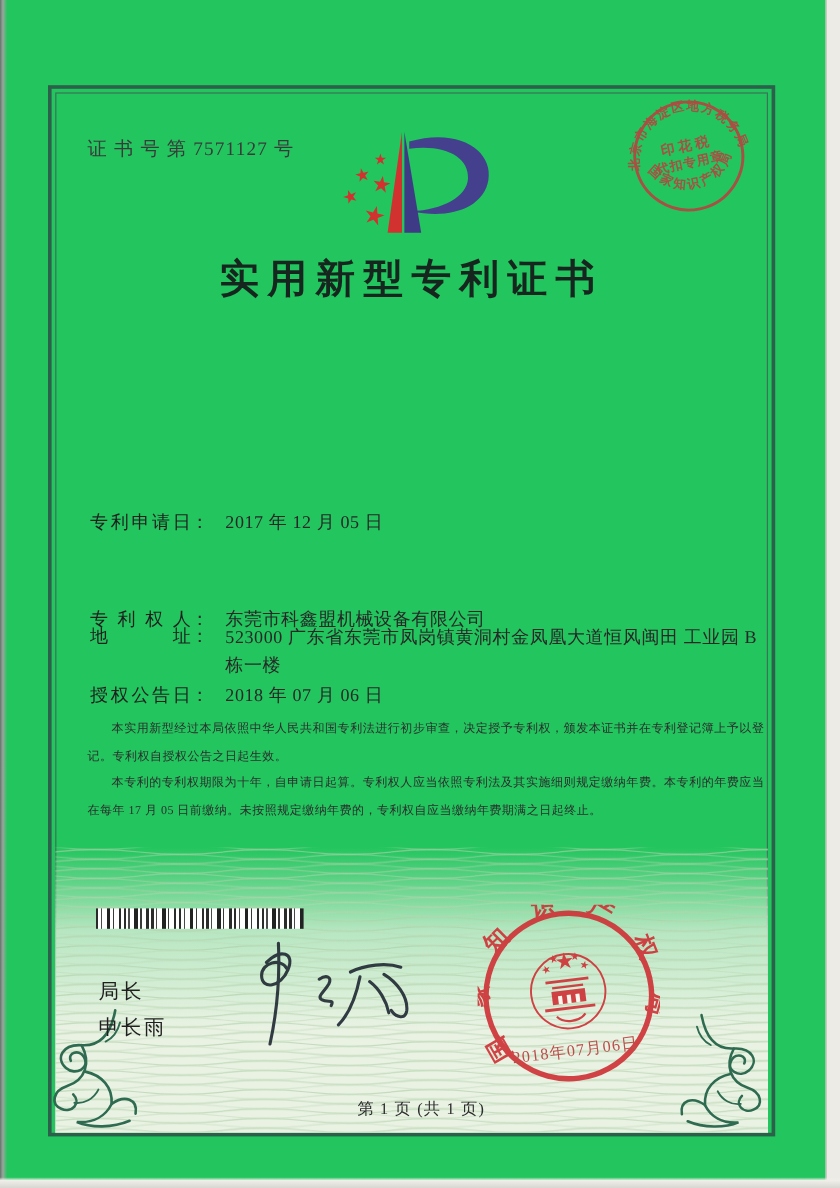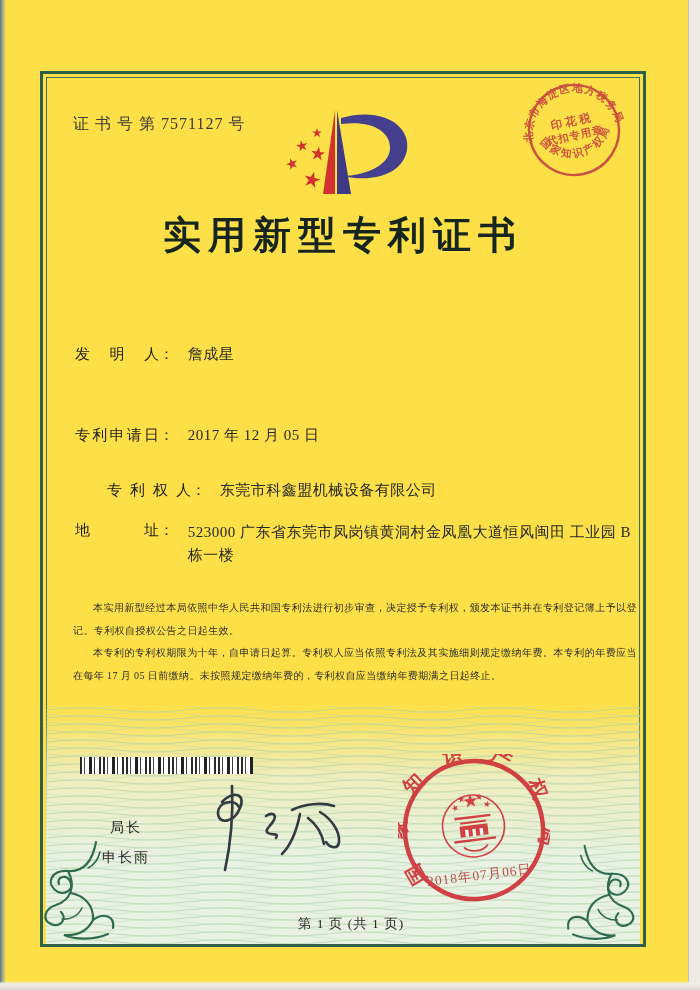--- a/index.html
+++ b/index.html
@@ -1,17 +1,17 @@
 <!DOCTYPE html>
 <html><head>
 <meta charset="utf-8">
 <style>
   * { margin:0; padding:0; box-sizing:border-box; }
   body { background:#d8d6d0; font-family:"Liberation Serif","DejaVu Serif",serif; }
-  .scan { position:relative; width:700px; height:990px; background:#fde047; overflow:hidden; }
+  .scan { position:relative; width:700px; height:990px; background:#22c55e; overflow:hidden; }
 
   
   .edge-left  { position:absolute; left:0; top:0; width:6px; height:100%;
                 background:linear-gradient(90deg,#64746b 0,#9aa69d 40%,rgba(250,250,245,0) 100%); }
   .edge-right { position:absolute; right:0; top:0; width:12px; height:100%;
                 background:#edebe6; border-left:1px solid #c2c0ba; }
   .edge-bottom{ position:absolute; left:0; bottom:0; width:100%; height:9px;
                 background:linear-gradient(0deg,#d9d7d1 0,#efeee9 70%,rgba(250,250,245,0) 100%); }
 
   
@@ -26,42 +26,42 @@
   .green-zone svg.waves { position:absolute; left:0; top:0; width:100%; height:100%; opacity:.65; }
 
   .ornament { position:absolute; color:#2e6b50; }
   .ornament svg { display:block; }
 
   .cert-no { position:absolute; left:73px; top:114px; font-size:16px; letter-spacing:1px; color:#3a3a3a; }
 
   .logo { position:absolute; left:277px; top:100px; }
 
   .title { position:absolute; left:40px; top:210px; width:606px; text-align:center;
-           font-size:38px; font-weight:bold; letter-spacing:7px; color:#17251f; }
+           font-size:33px; font-weight:bold; letter-spacing:7px; color:#17251f; }
   .field  { position:absolute; left:75px; white-space:nowrap; font-size:15px; color:#272727; }
   .f-label { display:inline-block; width:84px; text-align:justify; text-align-last:justify;
              vertical-align:top; color:#1e1e1e; }
   .f-colon { display:inline-block; vertical-align:top; }
   .f-value { display:inline-block; margin-left:10px; vertical-align:top; letter-spacing:.5px; }
   .field.wrap { white-space:normal; }
   .field.wrap .f-value { width:450px; line-height:23px; }
 
   .paragraphs { position:absolute; left:73px; top:597px; width:564px;
                 font-size:10px; line-height:22.5px; color:#2d2d2d; text-align:justify; }
   .paragraphs p { text-indent:2em; letter-spacing:.4px; }
 
   .barcode { position:absolute; left:80px; top:757px; width:173px; height:17px;
              background:repeating-linear-gradient(90deg,
                #2b2b2b 0 2px, #ffffff 2px 4px, #4a4a4a 4px 5px, #ffffff 5px 9px,
                #222 9px 12px, #fff 12px 14px, #3a3a3a 14px 15px, #fff 15px 19px,
                #2b2b2b 19px 21px, #fff 21px 23px); }
 
-  .director { position:absolute; left:102px; top:812px; font-size:14px; color:#1f1f1f;
+  .director { position:absolute; left:82px; top:812px; font-size:17px; color:#1f1f1f;
               line-height:30px; letter-spacing:2px;
-              font-family:"Liberation Sans","DejaVu Sans",sans-serif;text-align:center; }
+              font-family:"Liberation Sans","DejaVu Sans",sans-serif; }
 
   .signature { position:absolute; left:192px; top:780px; }
 
   .seal { position:absolute; }
   .seal-tax { left:518px; top:74px; }
   .seal-gov { left:398px; top:754px; }
 
   .footer { position:absolute; left:40px; top:915px; width:606px; text-align:center;
             font-size:13.5px; color:#2c2c2c; letter-spacing:1px;padding-left:16px; }
 </style>
@@ -146,35 +146,35 @@
       <use href="#star" transform="translate(40,33) scale(5)" fill="#d2322f"></use>
       <use href="#star" transform="translate(25,46) scale(6) rotate(-12)" fill="#d2322f"></use>
       <use href="#star" transform="translate(41,54) scale(7.5) rotate(8)" fill="#d2322f"></use>
       <use href="#star" transform="translate(15,64) scale(6) rotate(-20)" fill="#d2322f"></use>
       <use href="#star" transform="translate(35,80) scale(8.5) rotate(14)" fill="#d2322f"></use>
     </svg>
   </div>
 
   <div class="title">实用新型专利证书</div>
 
-  <div class="field" style="top:345px;">
-    <span class="f-label">发明人</span><span class="f-colon">：</span>
-    <span class="f-value">詹成星</span>
-  </div>
   <div class="field" style="top:426px;font-family:Liberation Serif, serif;">
     <span class="f-label">专利申请日</span><span class="f-colon">：</span>
     <span class="f-value">2017 年 12 月 05 日</span>
   </div>
-  <div class="field" style="top:481px;margin-left:32px;">
+  <div class="field" style="top:507px;">
     <span class="f-label">专利权人</span><span class="f-colon">：</span>
     <span class="f-value">东莞市科鑫盟机械设备有限公司</span>
   </div>
   <div class="field wrap" style="top:521px;">
     <span class="f-label">地址</span><span class="f-colon">：</span>
     <span class="f-value">523000 广东省东莞市凤岗镇黄洞村金凤凰大道恒风闽田 工业园 B 栋一楼</span>
+  </div>
+  <div class="field" style="top:570px;">
+    <span class="f-label">授权公告日</span><span class="f-colon">：</span>
+    <span class="f-value">2018 年 07 月 06 日</span>
   </div>
 
   <div class="paragraphs">
     <p>本实用新型经过本局依照中华人民共和国专利法进行初步审查，决定授予专利权，颁发本证书并在专利登记簿上予以登记。专利权自授权公告之日起生效。</p>
     <p>本专利的专利权期限为十年，自申请日起算。专利权人应当依照专利法及其实施细则规定缴纳年费。本专利的年费应当在每年 17 月 05 日前缴纳。未按照规定缴纳年费的，专利权自应当缴纳年费期满之日起终止。</p>
   </div>
 
   <div class="barcode"></div>
 
   <div class="director">

